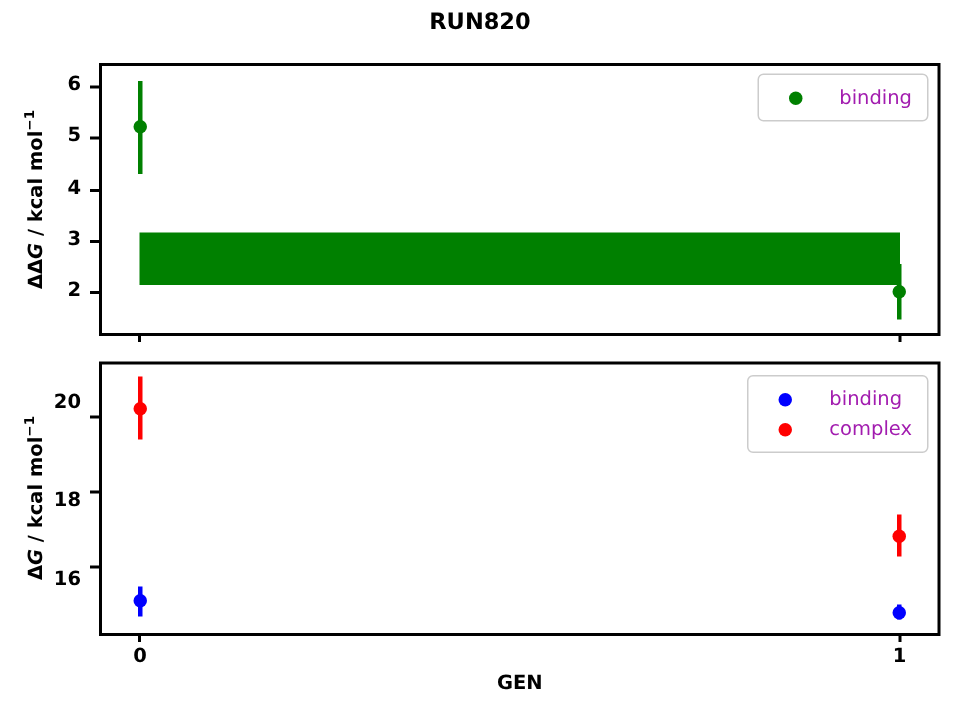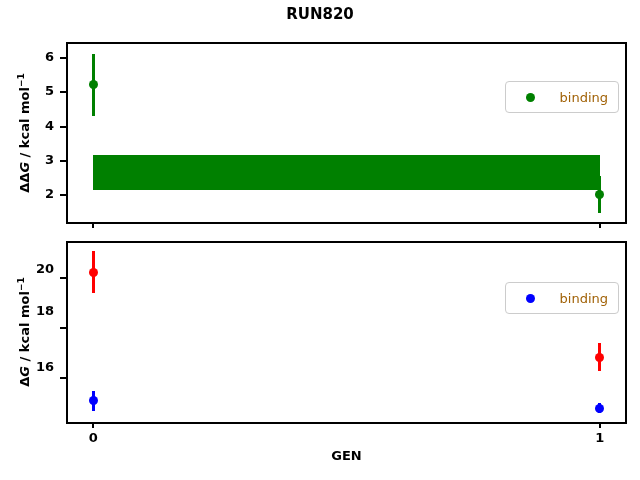--- a/index.html
+++ b/index.html
@@ -71,21 +71,21 @@
     position: absolute; width: 9px; height: 9px;
     border-radius: 50%;
   }
 
   .legend {
     position: absolute;
     background: rgba(255,255,255,0.9);
     border: 1px solid #cccccc;
     border-radius: 4px;
     padding: 5px 10px 5px 8px;
-    font-size: 13px; color: #a16207; margin-top: 32px;
+    font-size: 13px; color: #a21caf;
   }
   #legend0 { top: 49px; right: 21px; }
   #legend1 { top: 250px; right: 21px; }
   .legend-row {
     display: flex; align-items: center;
     height: 20px;
   }
   .legend-swatch {
     width: 34px; display: flex;
     align-items: center; justify-content: center;
@@ -126,43 +126,49 @@
     </div>
   </div>
 
   <div class="legend" id="legend1">
     <div class="legend-row">
       <span class="legend-swatch">
           <span class="legend-dot" style="background: rgb(0, 0, 255);"></span>
         </span>
       <span class="legend-label">binding</span>
     </div>
+    <div class="legend-row">
+      <span class="legend-swatch">
+          <span class="legend-dot" style="background: rgb(255, 0, 0);"></span>
+        </span>
+      <span class="legend-label">complex</span>
+    </div>
   </div>
 
 <div class="tick-mark-y" style="left: 60px; top: 193.72px;"></div>
     <div class="ytick-label" style="left: 18px; top: 185.72px;">2</div>
     <div class="tick-mark-y" style="left: 60px; top: 159.621px;"></div>
     <div class="ytick-label" style="left: 18px; top: 151.621px;">3</div>
     <div class="tick-mark-y" style="left: 60px; top: 125.521px;"></div>
     <div class="ytick-label" style="left: 18px; top: 117.521px;">4</div>
     <div class="tick-mark-y" style="left: 60px; top: 91.4215px;"></div>
     <div class="ytick-label" style="left: 18px; top: 83.4215px;">5</div>
     <div class="tick-mark-y" style="left: 60px; top: 57.3218px;"></div>
     <div class="ytick-label" style="left: 18px; top: 49.3218px;">6</div>
     <div class="tick-mark-x" style="left: 92.3182px; top: 222px;"></div>
     <div class="tick-mark-x" style="left: 598.682px; top: 222px;"></div>
     <div class="band" style="left: 93.3182px; top: 154.824px; width: 506.364px; height: 34.7816px; background: rgb(0, 128, 0);"></div>
     <div class="errbar" style="left: 91.8182px; top: 54.2299px; height: 61.3793px; background: rgb(0, 128, 0);"></div>
     <div class="marker" style="left: 88.8182px; top: 80.4195px; background: rgb(0, 128, 0);"></div>
     <div class="errbar" style="left: 598.182px; top: 175.966px; height: 37.5096px; background: rgb(0, 128, 0);"></div>
     <div class="marker" style="left: 595.182px; top: 190.22px; background: rgb(0, 128, 0);"></div>
     <div class="tick-mark-y" style="left: 60px; top: 377.25px;"></div>
-    <div class="ytick-label" style="left: 18px; top: 359px;">16</div>
+    <div class="ytick-label" style="left: 18px; top: 379px;">16</div>
     <div class="tick-mark-y" style="left: 60px; top: 327.25px;"></div>
-    <div class="ytick-label" style="left: 18px; top: 303px;">18</div>
+    <div class="ytick-label" style="left: 18px; top: 326px;">18</div>
     <div class="tick-mark-y" style="left: 60px; top: 277.25px;"></div>
     <div class="ytick-label" style="left: 18px; top: 261px;">20</div>
     <div class="tick-mark-x" style="left: 92.3182px; top: 422px;"></div>
     <div class="xtick-label" style="left: 78.3182px; top: 430px;">0</div>
     <div class="tick-mark-x" style="left: 598.682px; top: 422px;"></div>
     <div class="xtick-label" style="left: 584.682px; top: 430px;">1</div>
     <div class="errbar" style="left: 91.8182px; top: 390.75px; height: 20px; background: rgb(0, 0, 255);"></div>
     <div class="marker" style="left: 88.8182px; top: 396.25px; background: rgb(0, 0, 255);"></div>
     <div class="errbar" style="left: 598.182px; top: 403.25px; height: 10px; background: rgb(0, 0, 255);"></div>
     <div class="marker" style="left: 595.182px; top: 403.75px; background: rgb(0, 0, 255);"></div>

